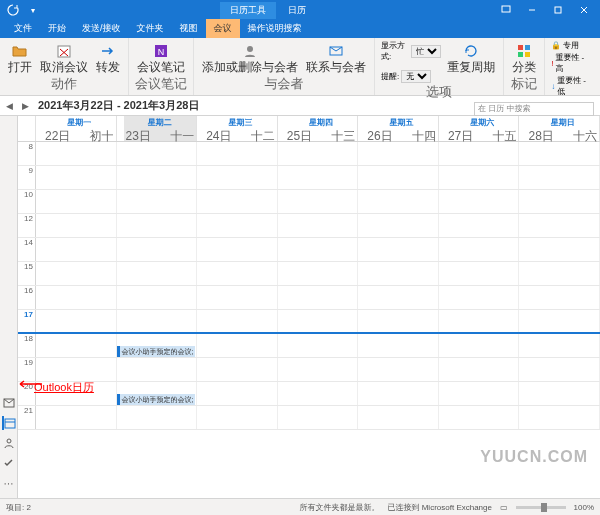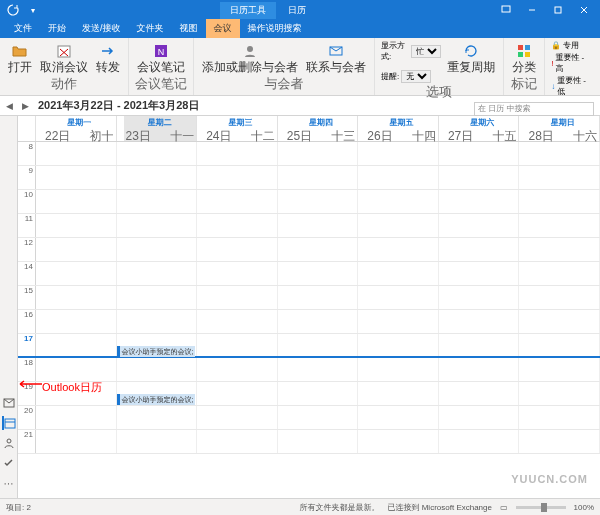--- a/index.html
+++ b/index.html
@@ -56,21 +56,21 @@
 .event { position: absolute; background: #cfe3f5; border-left: 3px solid #1976d2; font-size: 7px; padding: 1px 2px; overflow: hidden; white-space: nowrap; color: #333; cursor: pointer; }
 
 .annotation { position: absolute; color: #f00; font-size: 11px; font-weight: 500; }
 .arrow-svg { position: absolute; }
 
 .status-bar { height: 17px; background: #f3f2f1; border-top: 1px solid #d4d4d4; display: flex; align-items: center; font-size: 8px; color: #555; padding: 0 6px; gap: 20px; }
 .status-bar .right { margin-left: auto; display: flex; align-items: center; gap: 8px; }
 .zoom-slider { width: 50px; height: 3px; background: #ccc; position: relative; }
 .zoom-slider::after { content: ''; position: absolute; left: 50%; top: -3px; width: 6px; height: 9px; background: #888; }
 
-.watermark { position: absolute; right: 12px; bottom: 13px; font-size: 11px; color: #bbb; font-weight: bold; letter-spacing: 1px; }
+.watermark { position: absolute; right: 12px; bottom: 32px; font-size: 16px; color: #bbb; font-weight: bold; letter-spacing: 1px; }
 </style>
 </head>
 <body>
 
 <div class="title-bar">
   <div class="left">
     <div class="icon-btn">
         <svg width="12" height="12" viewBox="0 0 12 12">
           <path d="M6 1a5 5 0 1 0 4.5 2.8" fill="none" stroke="#fff" stroke-width="1.2"></path>
           <path d="M10 1v3h-3" fill="none" stroke="#fff"></path>
@@ -357,30 +357,20 @@
           <div class="hour-label">10</div>
           <div class="hour-cell"></div>
           <div class="hour-cell"></div>
           <div class="hour-cell"></div>
           <div class="hour-cell"></div>
           <div class="hour-cell"></div>
           <div class="hour-cell"></div>
           <div class="hour-cell"></div>
         </div>
         <div class="hour-row">
-          <div class="hour-label">11</div>
-          <div class="hour-cell"></div>
-          <div class="hour-cell"></div>
-          <div class="hour-cell"></div>
-          <div class="hour-cell"></div>
-          <div class="hour-cell"></div>
-          <div class="hour-cell"></div>
-          <div class="hour-cell"></div>
-        </div>
-        <div class="hour-row">
           <div class="hour-label">12</div>
           <div class="hour-cell"></div>
           <div class="hour-cell"></div>
           <div class="hour-cell"></div>
           <div class="hour-cell"></div>
           <div class="hour-cell"></div>
           <div class="hour-cell"></div>
           <div class="hour-cell"></div>
         </div>
         <div class="hour-row">
@@ -460,21 +450,21 @@
           <div class="hour-cell"></div>
           <div class="hour-cell"></div>
           <div class="hour-cell"></div>
           <div class="hour-cell"></div>
           <div class="hour-cell"></div>
         </div>
         <div class="event" style="left: 98.5714px; top: 204px; width: 78.5714px; height: 11px;">会议小助手预定的会议; http</div>
         <div class="event" style="left: 98.5714px; top: 252px; width: 78.5714px; height: 11px;">会议小助手预定的会议; http</div>
       </div>
 
-    <div class="annotation" style="left:24px; top:264px;">Outlook日历</div>
+    <div class="annotation" style="left:16px; top:264px;text-decoration:underline;">Outlook日历</div>
     <svg class="arrow-svg" style="left:-2px; top:260px;" width="28" height="16">
         <path d="M26 8 L4 8 M4 8 l4 -3 M4 8 l4 3" stroke="#f00" stroke-width="1.5" fill="none"></path>
       </svg>
 
     <div class="watermark">YUUCN.COM</div>
   </div>
 </div>
 
 <div class="status-bar">
   <span>项目: 2</span>

